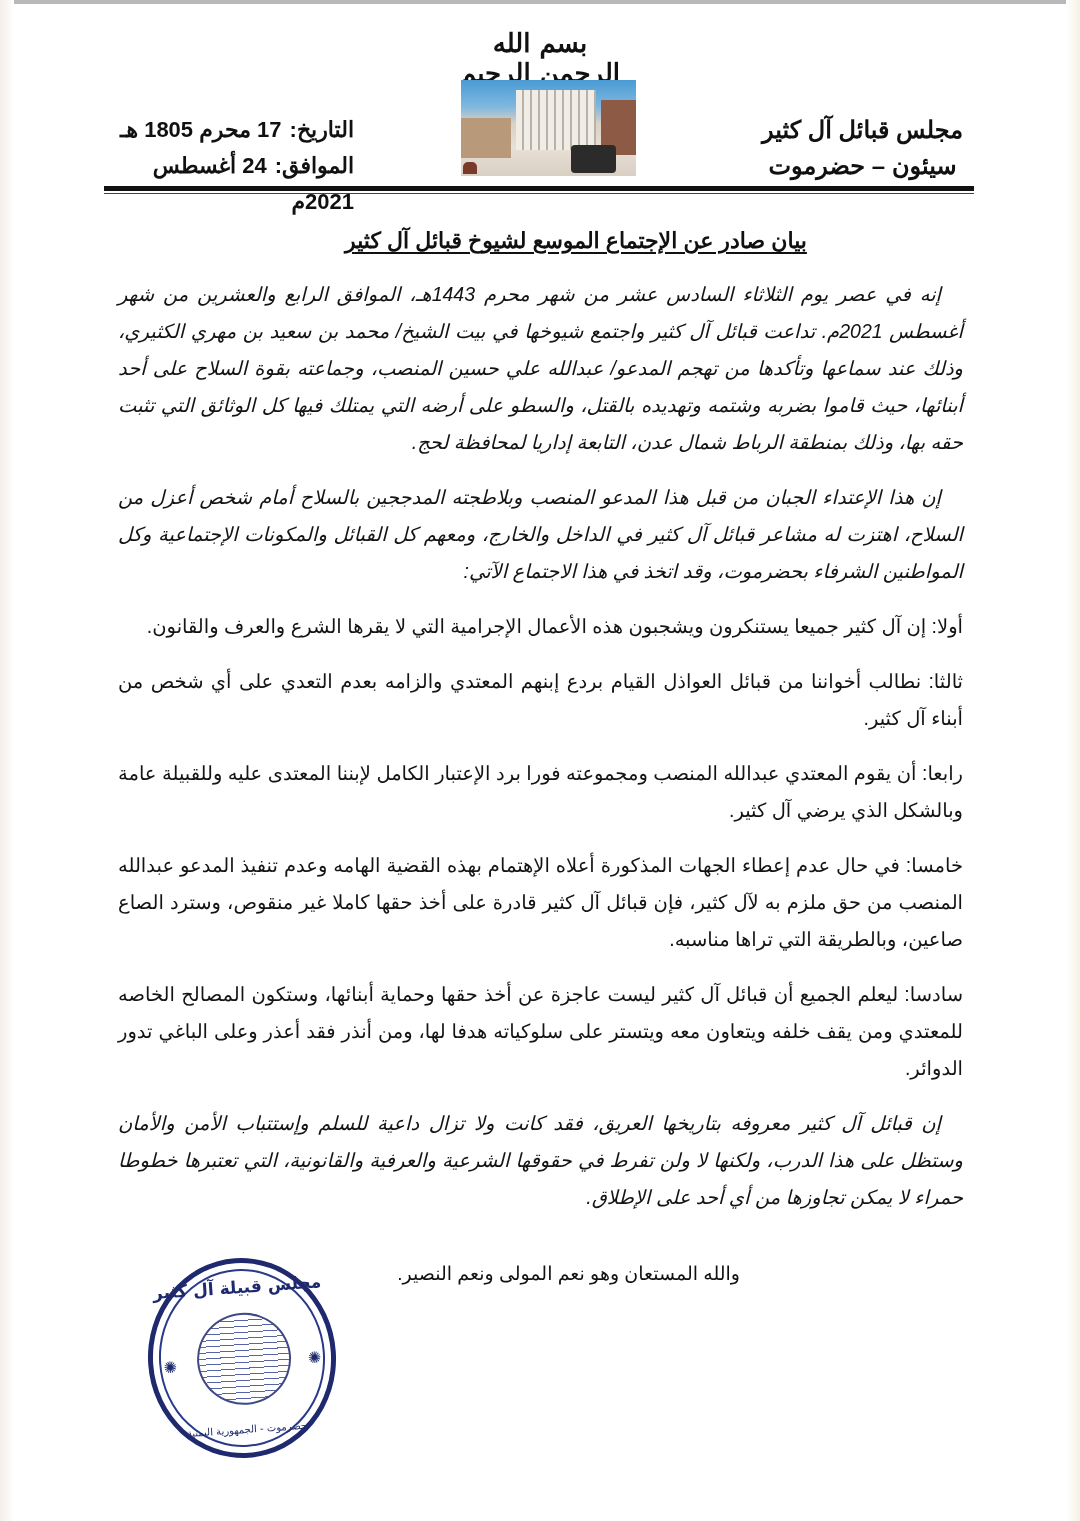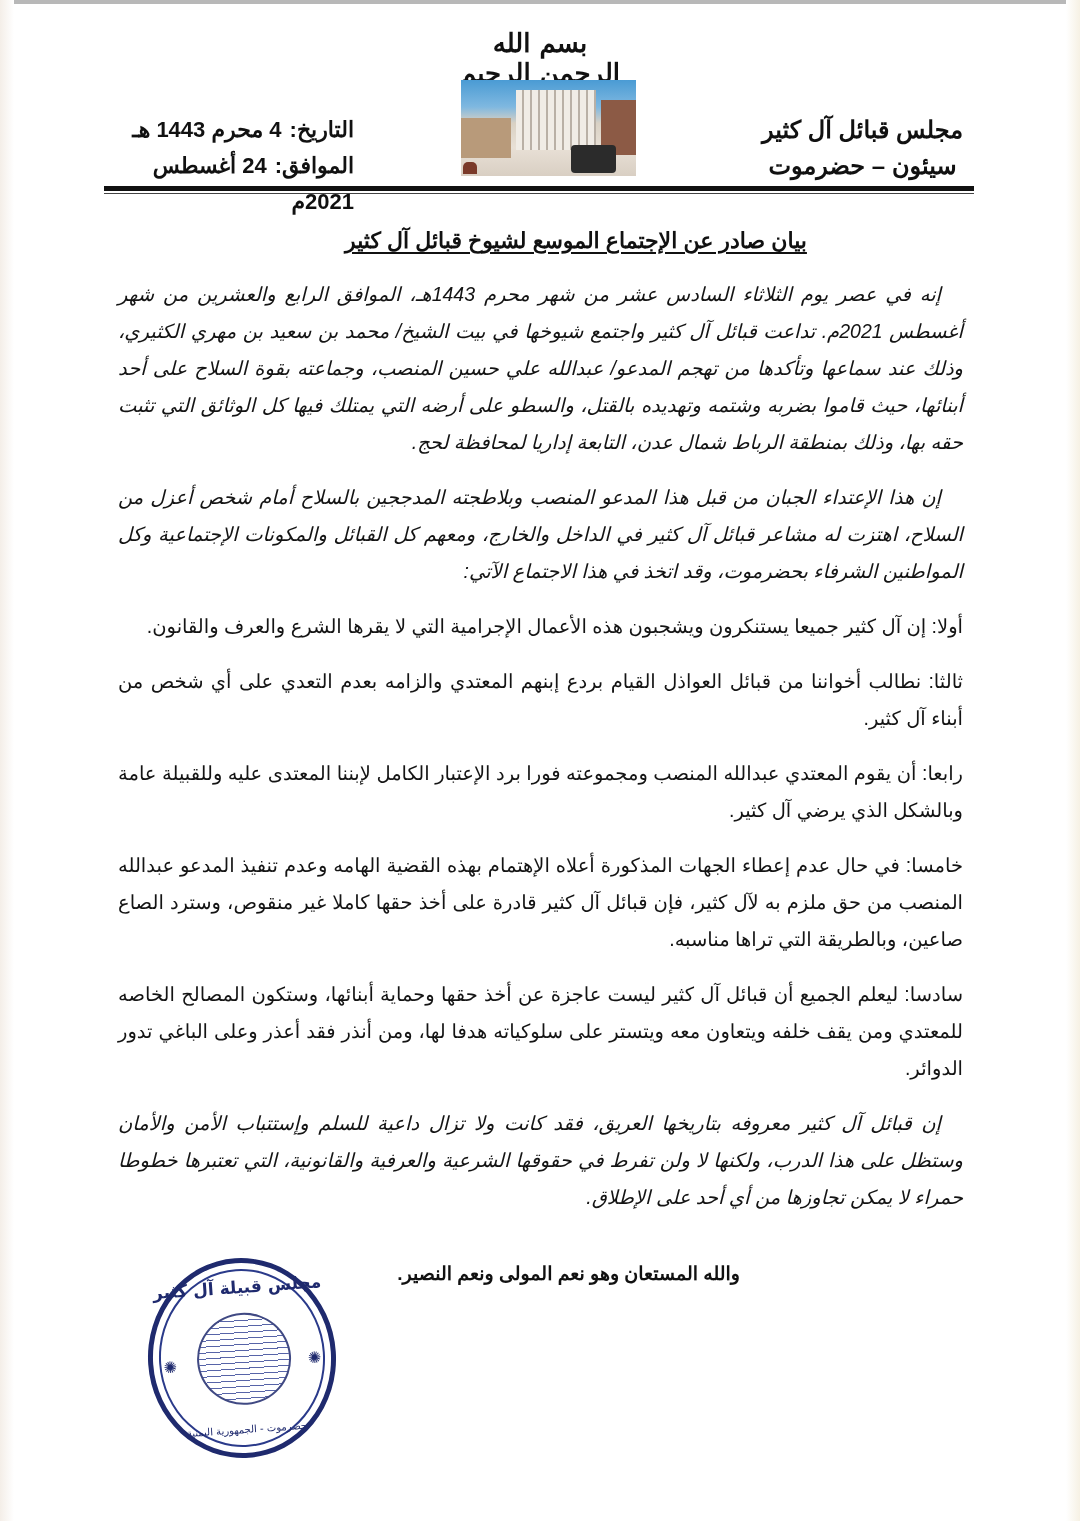--- a/index.html
+++ b/index.html
@@ -54,21 +54,21 @@
   }
 
   .body {
     position: absolute; left: 118px; top: 276px; width: 845px; direction: rtl; text-align: justify;
     font-family: "Liberation Sans", sans-serif; font-size: 19.5px; line-height: 37px; color: #141414;
   }
   .body p { margin: 0 0 18px 0; }
   .body p.indent { text-indent: 22px; font-style: italic; }
   .closing {
     position: absolute; right: 340px; top: 1262px; direction: rtl;
-    font-family: "Liberation Sans", sans-serif; font-weight: bold; font-size: 19px;
+    font-family: "Liberation Sans", sans-serif; font-weight: normal; font-size: 19px;
   }
 
   .stamp {
     position: absolute; left: 148px; top: 1258px; width: 188px; height: 200px;
     border: 5px solid #1f2a6e; border-radius: 50%;
     box-sizing: border-box; transform: rotate(-4deg);
   }
   .stamp-inner-ring {
     position: absolute; left: 6px; top: 6px; right: 6px; bottom: 6px;
     border: 2px solid #2a3a8a; border-radius: 50%;
@@ -109,21 +109,21 @@
     <div class="photo-people"></div>
   </div>
 
   <div class="org-block">
     <div>مجلس قبائل آل كثير</div>
     <div>سيئون – حضرموت</div>
   </div>
 
   <div class="date-block">
     <div>
-      <span class="lbl">التاريخ:</span><span>4 محرم 1443 هـ</span>
+      <span class="lbl">التاريخ:</span><span>17 محرم 1805 هـ</span>
     </div>
     <div>
       <span class="lbl">الموافق:</span><span>24 أغسطس 2021م</span>
     </div>
   </div>
 
   <div class="rule-thick"></div>
   <div class="rule-thin"></div>
 </div>
 

